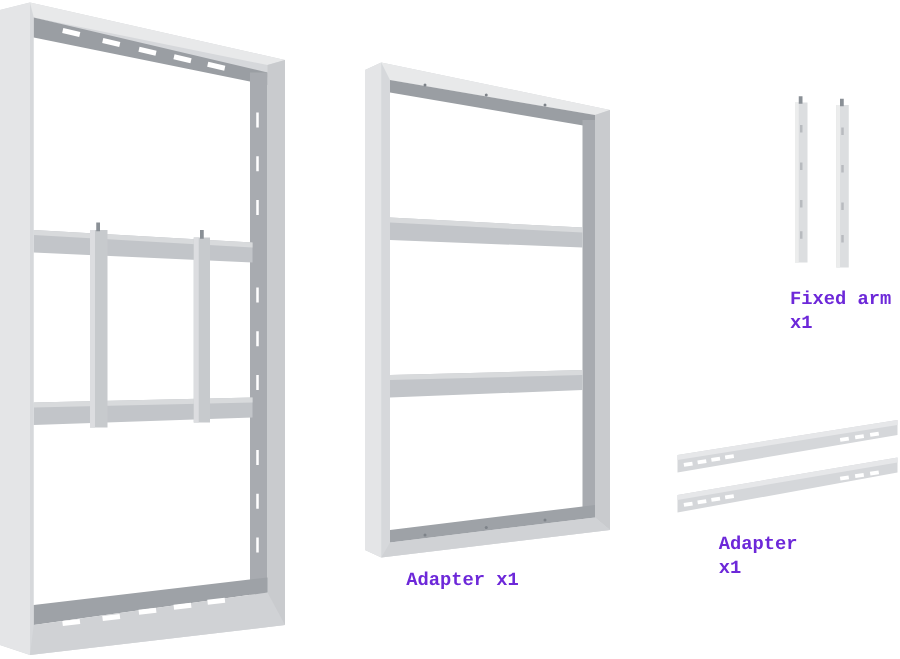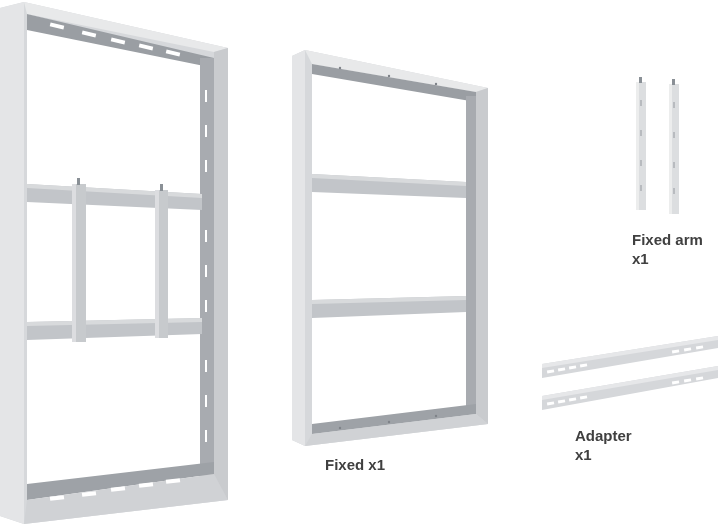--- a/index.html
+++ b/index.html
@@ -1,18 +1,18 @@
 <!DOCTYPE html>
 <html><head>
   <meta charset="utf-8">
   <style>
     html, body { margin: 0; padding: 0; background: #ffffff; }
     body { width: 720px; height: 527px; position: relative; overflow: hidden; font-family: "Liberation Sans", sans-serif; }
     .scene { position: absolute; left: 0; top: 0; width: 720px; height: 527px; }
-    .label { position: absolute; font-weight: bold; font-size: 15px; line-height: 19px; color: #404040; font-family: Liberation Sans, sans-serif; }
+    .label { position: absolute; font-weight: bold; font-size: 15px; line-height: 19px; color: #6d28d9; font-family: Liberation Mono, monospace; }
     .label span { display: block; }
     #lbl-casing { left: 325px; top: 455px; }
     #lbl-arm { left: 632px; top: 230px; }
     #lbl-adapter { left: 575px; top: 426px; }
   </style>
 </head>
 <body>
 
 <svg class="scene" viewBox="0 0 720 527" xmlns="http://www.w3.org/2000/svg">
 
@@ -134,21 +134,21 @@
       <rect x="569" y="398" width="7" height="3" transform="rotate(-9 572 399)"></rect>
       <rect x="580" y="396" width="7" height="3" transform="rotate(-9 583 397)"></rect>
       <rect x="672" y="381" width="7" height="3" transform="rotate(-9 675 382)"></rect>
       <rect x="684" y="379" width="7" height="3" transform="rotate(-9 687 380)"></rect>
       <rect x="696" y="377" width="7" height="3" transform="rotate(-9 699 378)"></rect>
     </g>
   </g>
 </svg>
 
 <div class="label" id="lbl-casing">
-  <span>Fixed x1</span>
+  <span>Adapter x1</span>
 </div>
 <div class="label" id="lbl-arm">
   <span>Fixed arm</span>
   <span>x1</span>
 </div>
 <div class="label" id="lbl-adapter">
   <span>Adapter</span>
   <span>x1</span>
 </div>
 

